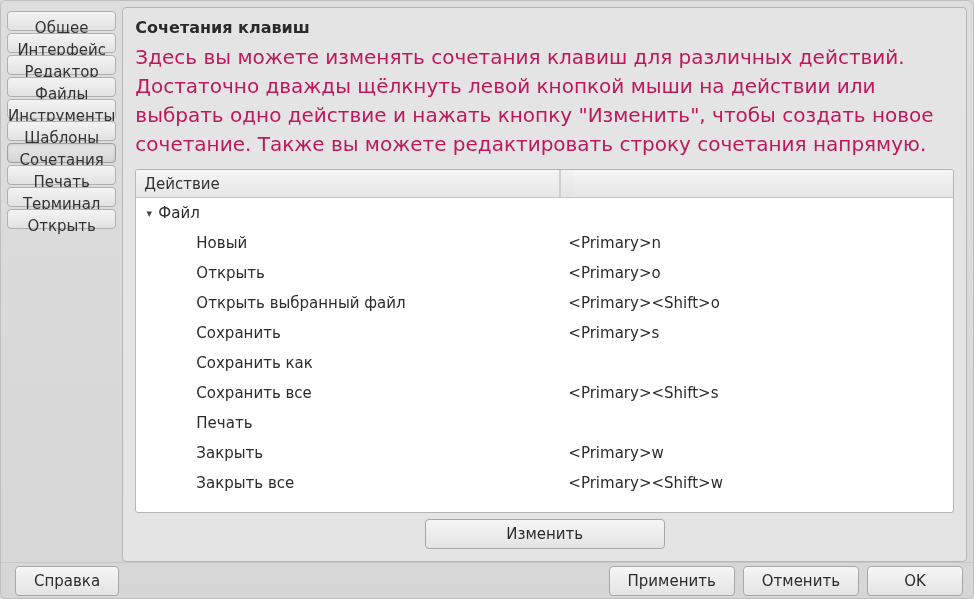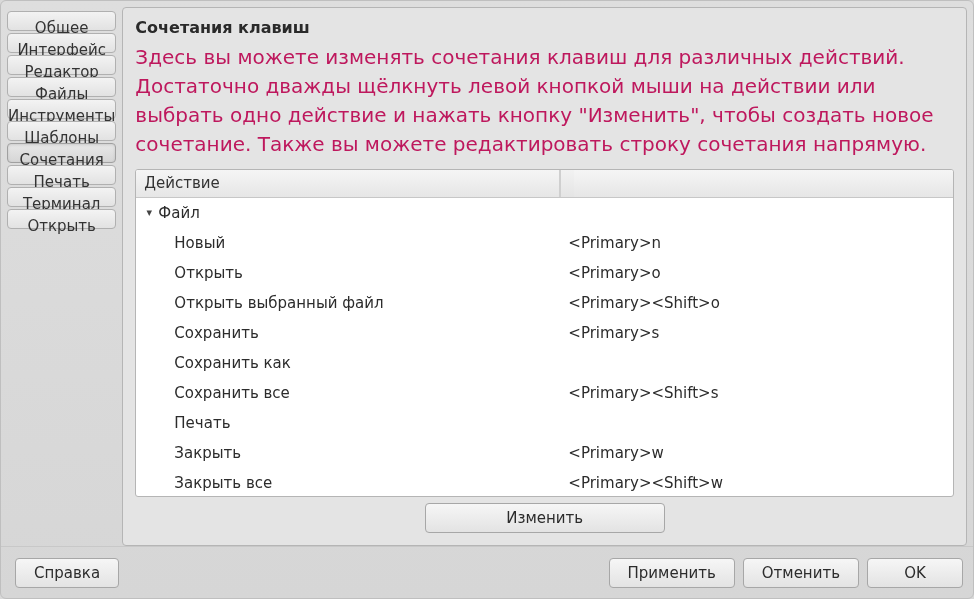--- a/index.html
+++ b/index.html
@@ -110,21 +110,21 @@
   .group-row .tri {
     width: 14px; text-align: center;
     font-size: 11px; color: #444;
     margin-right: 2px;
   }
   .row {
     display: flex;
     height: 30px;
     align-items: center;
   }
-  .row .c1 { flex: 0 0 424px; padding-left: 38px; }
+  .row .c1 { flex: 0 0 424px; padding-left: 60px; }
   .row .c2 { flex: 1 1 auto; padding-left: 8px; }
   .change-row {
     display: flex;
     justify-content: center;
     padding-top: 6px;
   }
   .gtk-btn {
     height: 30px;
     padding: 0 22px;
     border: 1px solid #a7a7a7;
@@ -133,21 +133,21 @@
     font-size: 15px;
     color: #2c2c2c;
     cursor: pointer;
     display: inline-flex;
     align-items: center;
     justify-content: center;
     user-select: none;
   }
   .change-btn { width: 240px; }
   .bottom-bar {
-    height: 52px;
+    height: 36px;
     display: flex;
     align-items: center;
     padding: 0 10px 0 14px;
     gap: 8px;
     border-top: 1px solid #c8c8c8;
   }
   .bottom-bar .spacer { flex: 1 1 auto; }
   .ok-btn { width: 96px; }
   .std-btn { min-width: 100px; padding: 0 18px;}
 </style>

